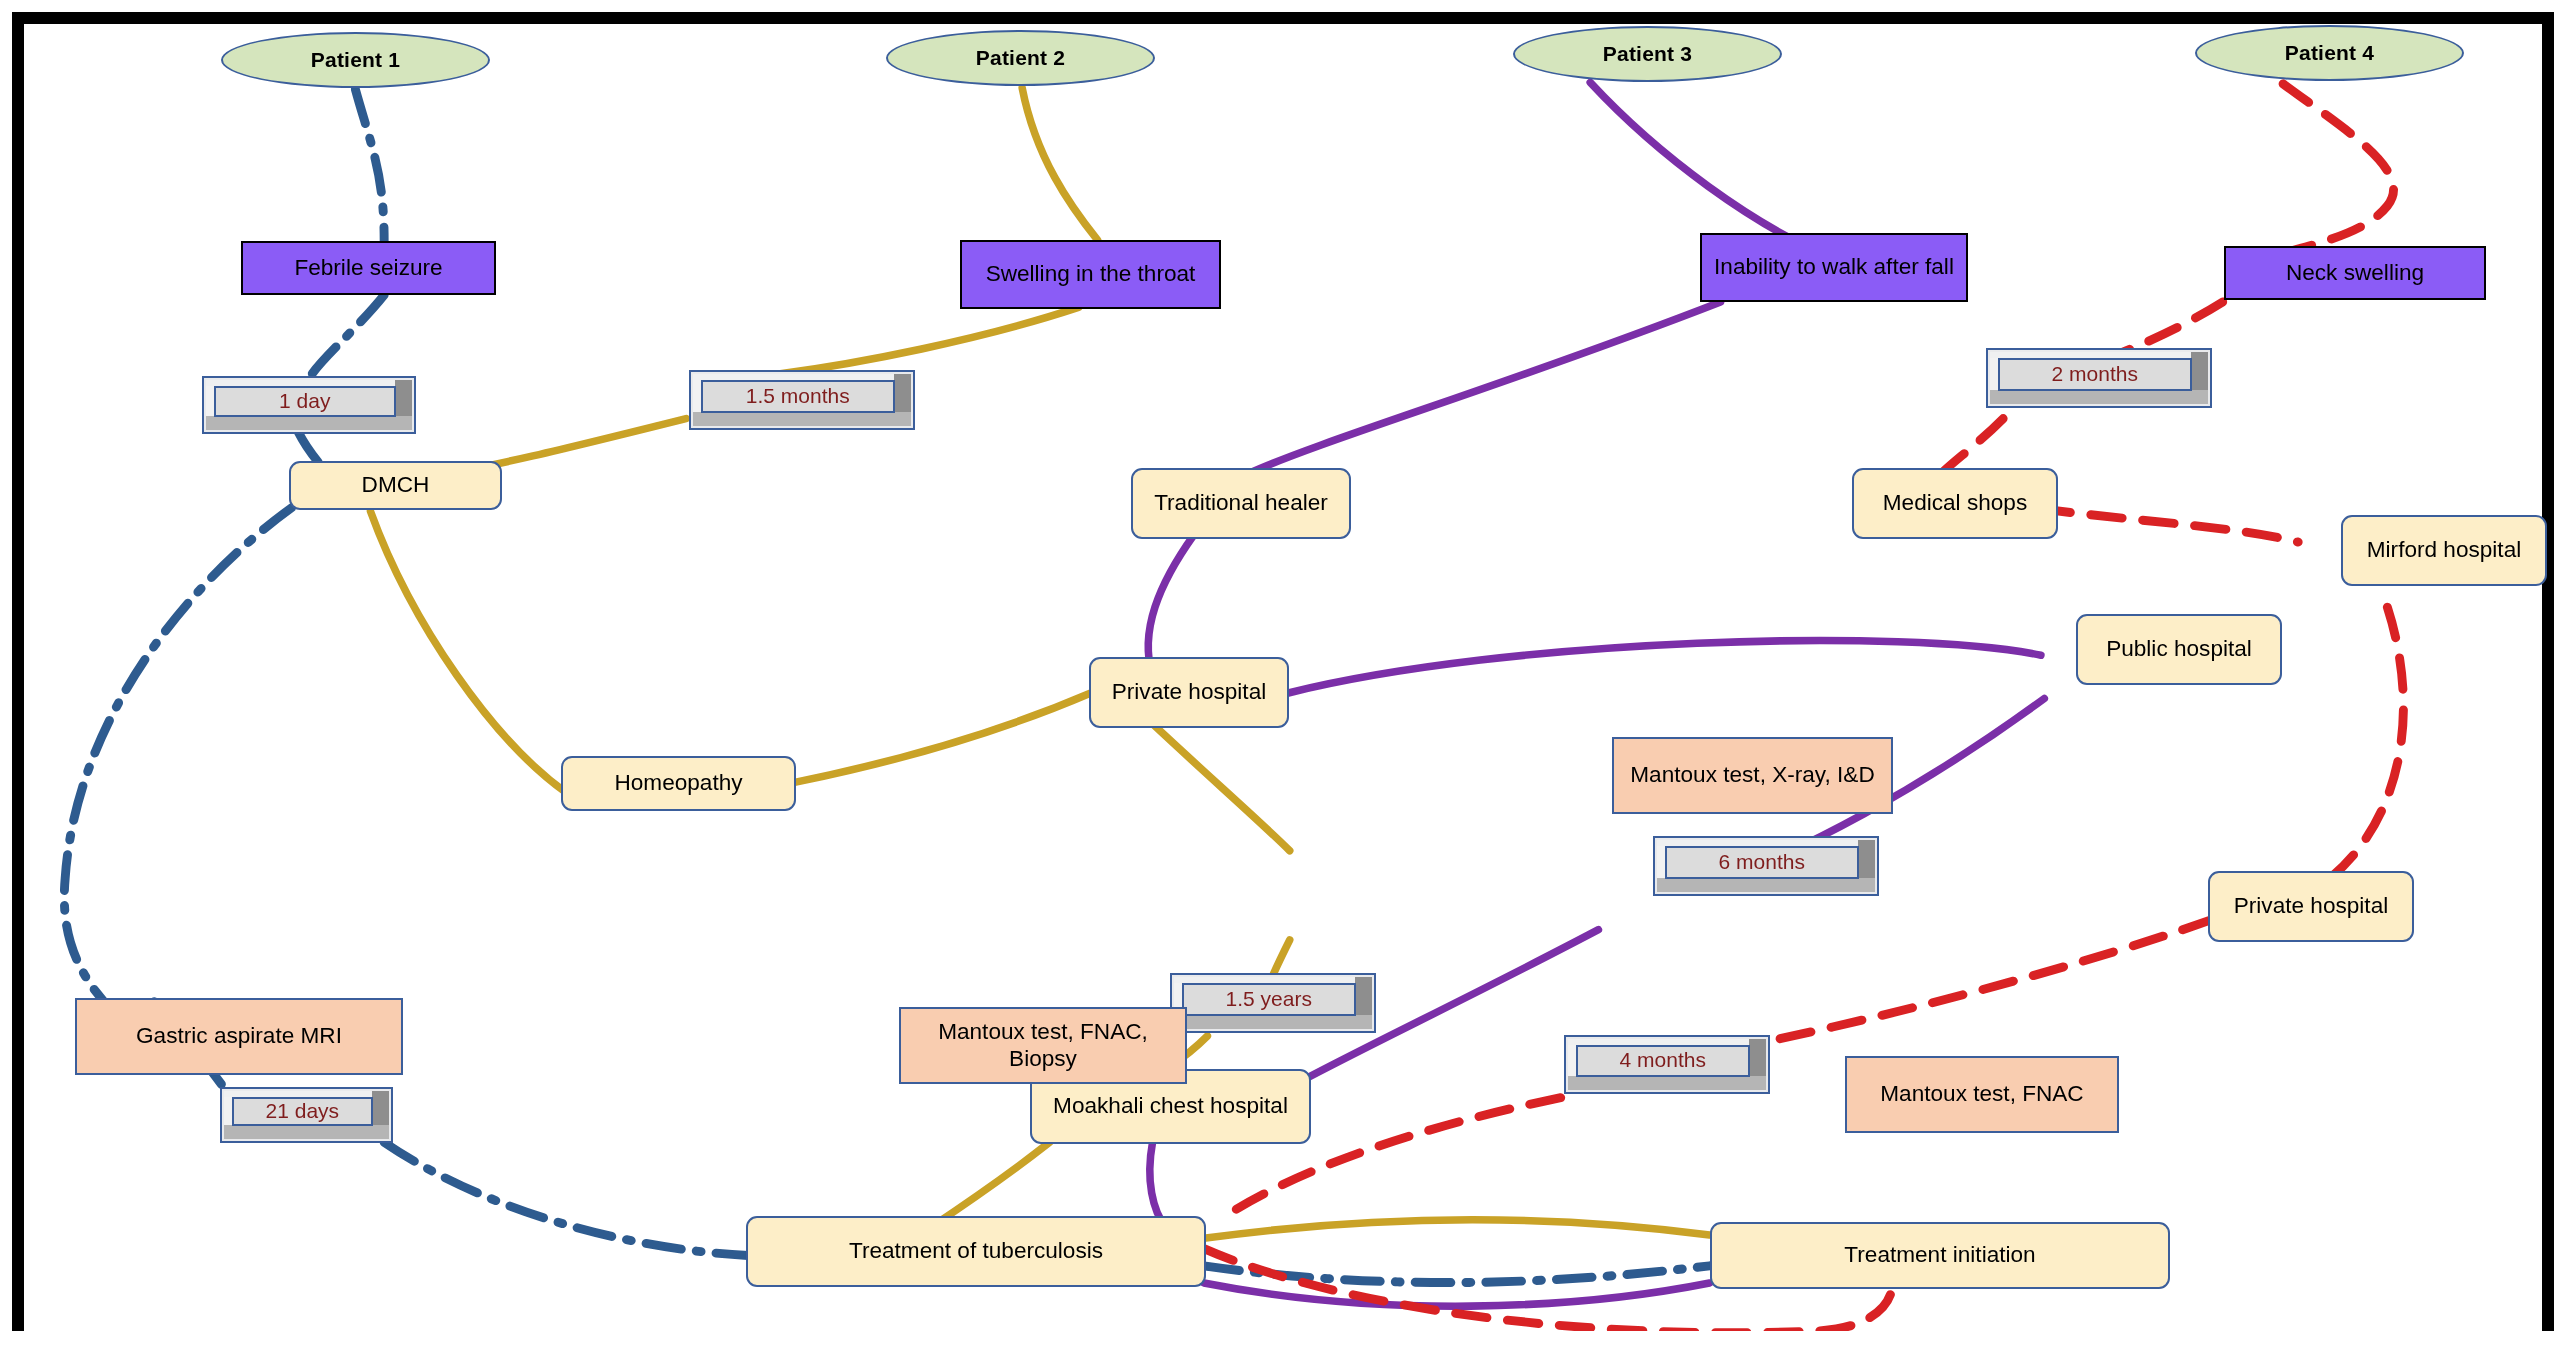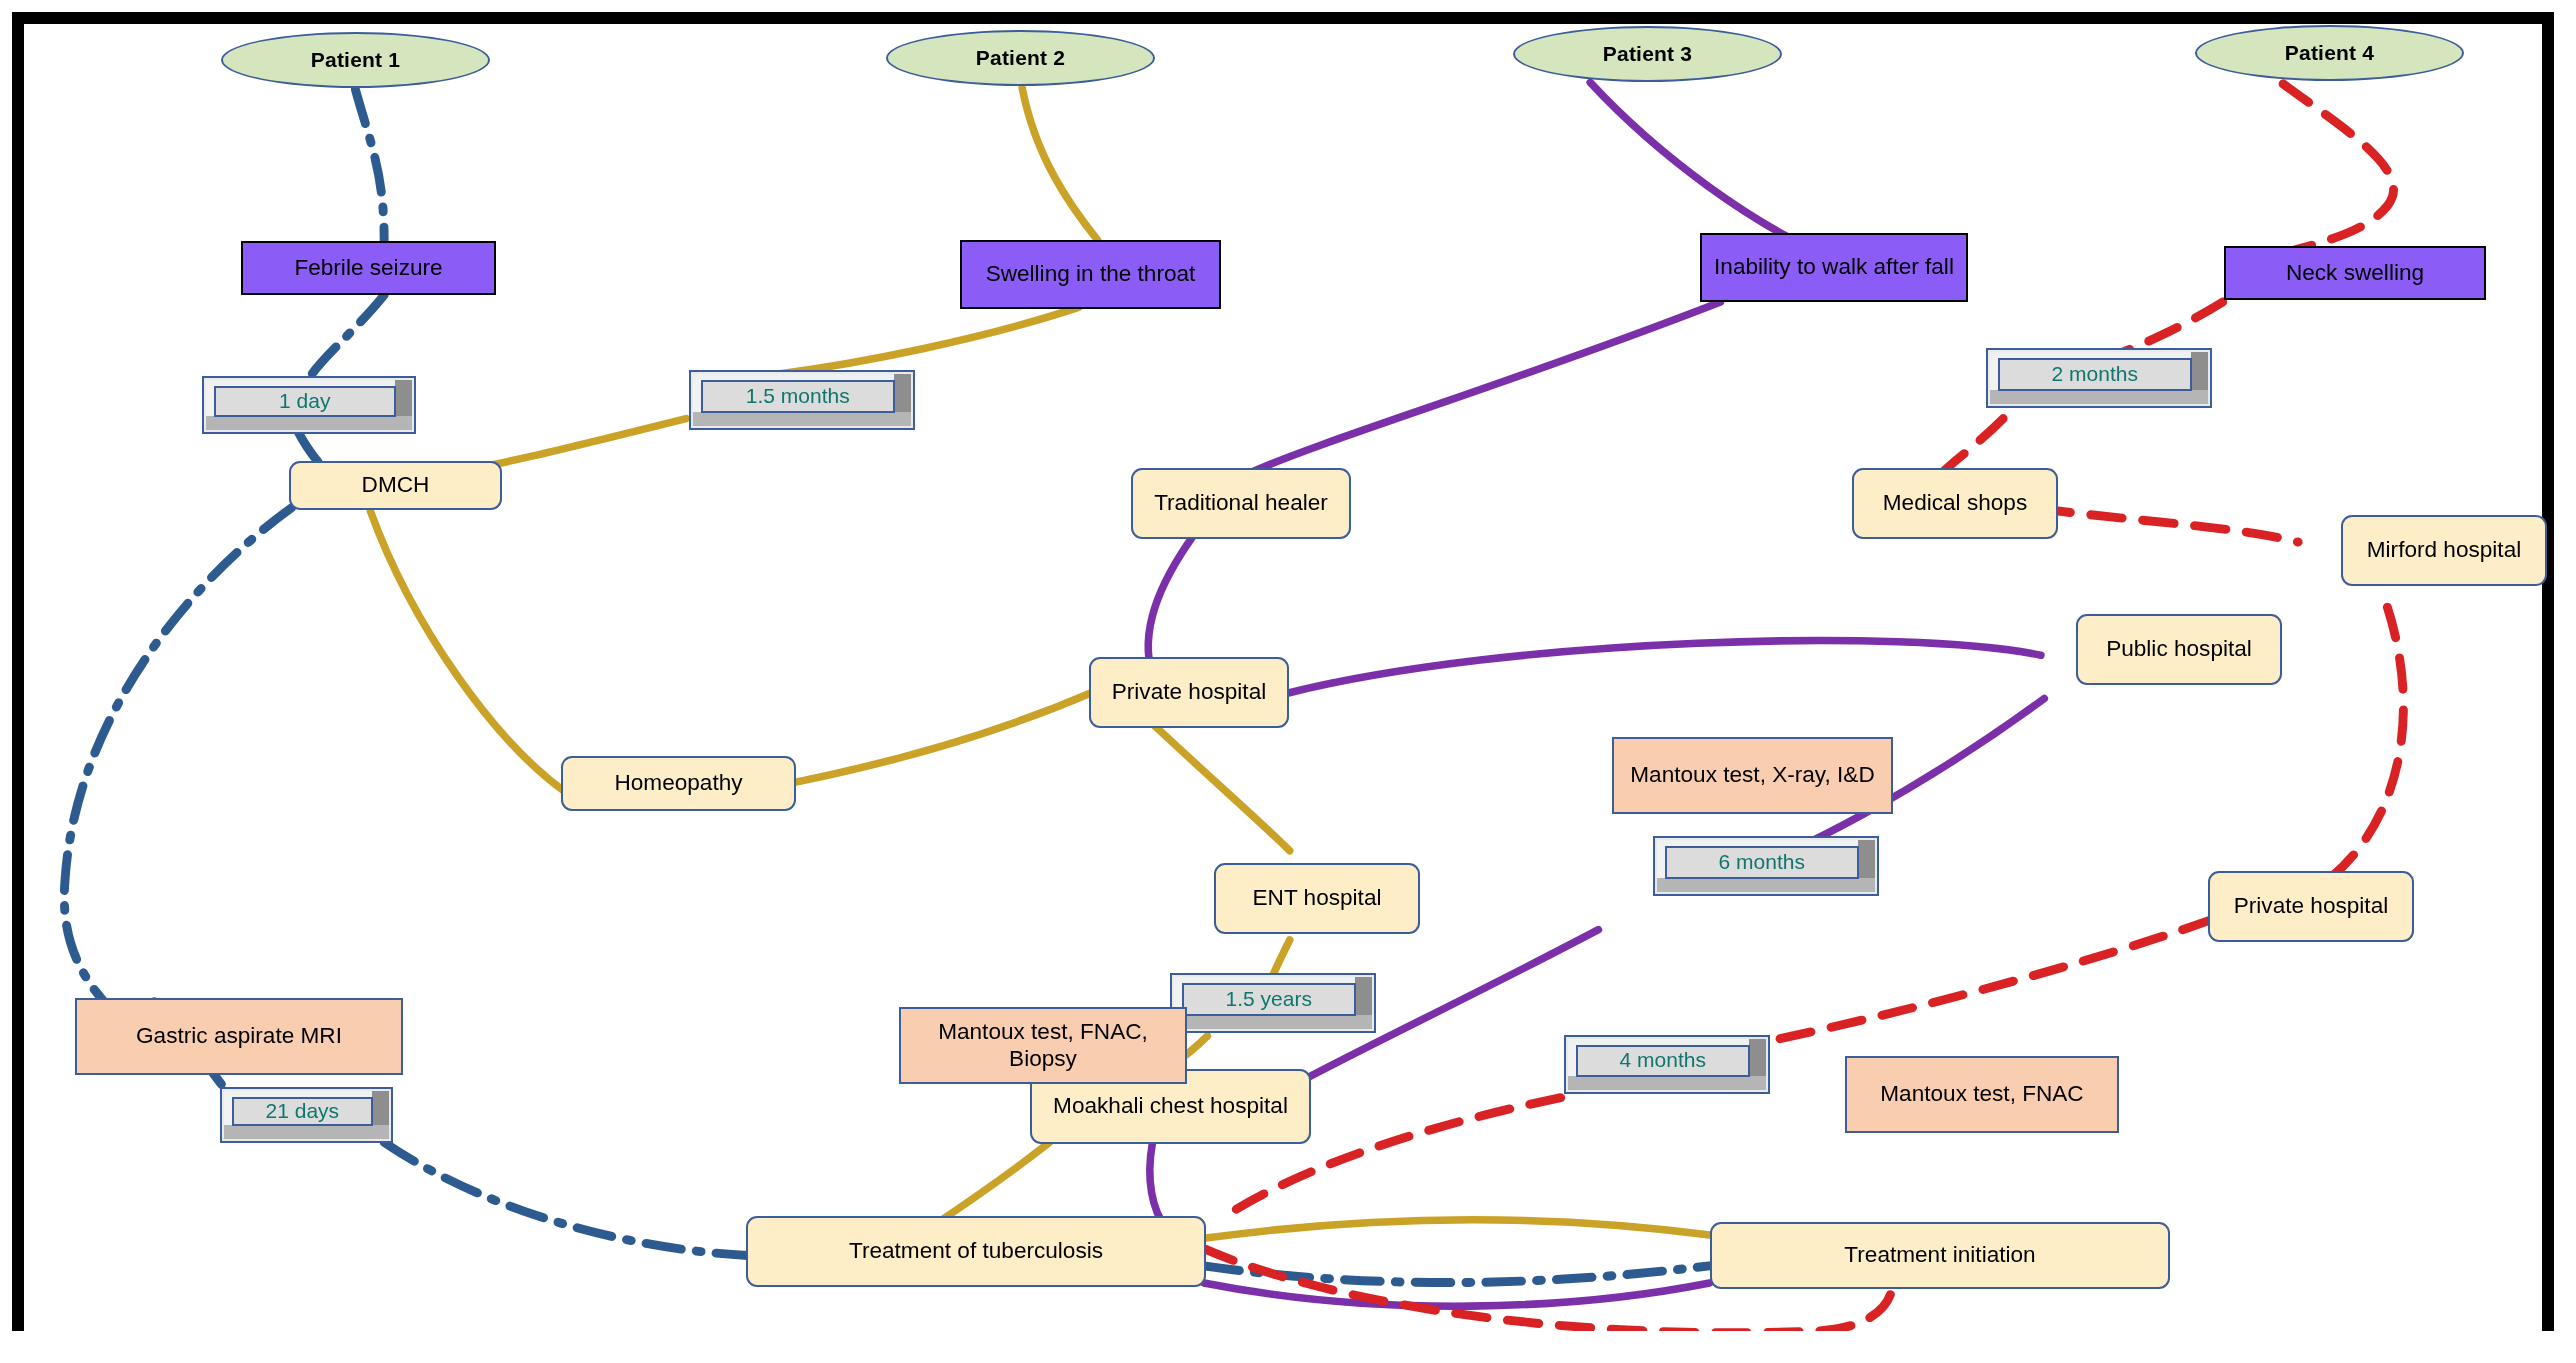--- a/index.html
+++ b/index.html
@@ -23,21 +23,21 @@
     background:#fdeec8;border:2.1px solid #3b5e9b;border-radius:11px;font-size:22.6px;
   }
   
   .investigation{
     background:#f9cdb0;border:2.7px solid #3b5e9b;font-size:22.6px;margin-top:41px;
   }
   
   .duration{
     border:2.1px solid #3b5e9b;
     background:linear-gradient(#e9eaec 0%,#e9eaec 100%);
-    font-size:21px;color:#0f766e;padding:0;
+    font-size:21px;color:#7f1d1d;padding:0;
   }
   .duration .inner{
     position:absolute;left:9.6px;top:7.5px;right:18px;bottom:15px;
     background:#dcdcdc;border:2.1px solid #3b5e9b;
     display:flex;align-items:center;justify-content:center;
   }
   .duration .bevel-l{position:absolute;left:2.1px;top:2.1px;width:8.2px;bottom:2.1px;background:#f2f2f2;}
   .duration .bevel-t{position:absolute;left:2.1px;top:2.1px;right:2.1px;height:6.2px;background:#eff0f1;}
   .duration .bevel-r{position:absolute;right:2.1px;top:2.1px;width:16.5px;bottom:2.1px;background:#8e8e8e;}
   .duration .bevel-b{position:absolute;left:2.1px;right:2.1px;bottom:2.1px;height:13.7px;background:#b5b5b5;}
@@ -196,23 +196,20 @@
   </div>
 
   <div class="node provider" style="left:1131px;top:468px;width:220px;height:71px;padding:0 6.9px;">
     <span>Traditional healer</span>
   </div>
 
   <div class="node provider" style="left:1089px;top:657px;width:200px;height:71px;padding:0 6.9px;">
     <span>Private hospital</span>
   </div>
 
-  <div class="node provider" style="left:1214px;top:863px;width:206px;height:71px;padding:0 6.9px;">
-    <span>ENT hospital</span>
-  </div>
 
   <div class="node provider" style="left:1852px;top:468px;width:206px;height:71px;padding:0 6.9px;">
     <span>Medical shops</span>
   </div>
 
   <div class="node provider" style="left:2341px;top:515px;width:206px;height:71px;padding:0 6.9px;">
     <span>Mirford hospital</span>
   </div>
 
   <div class="node provider" style="left:2036px;top:614px;width:206px;height:71px;padding:0 6.9px;margin-left:40px;">

